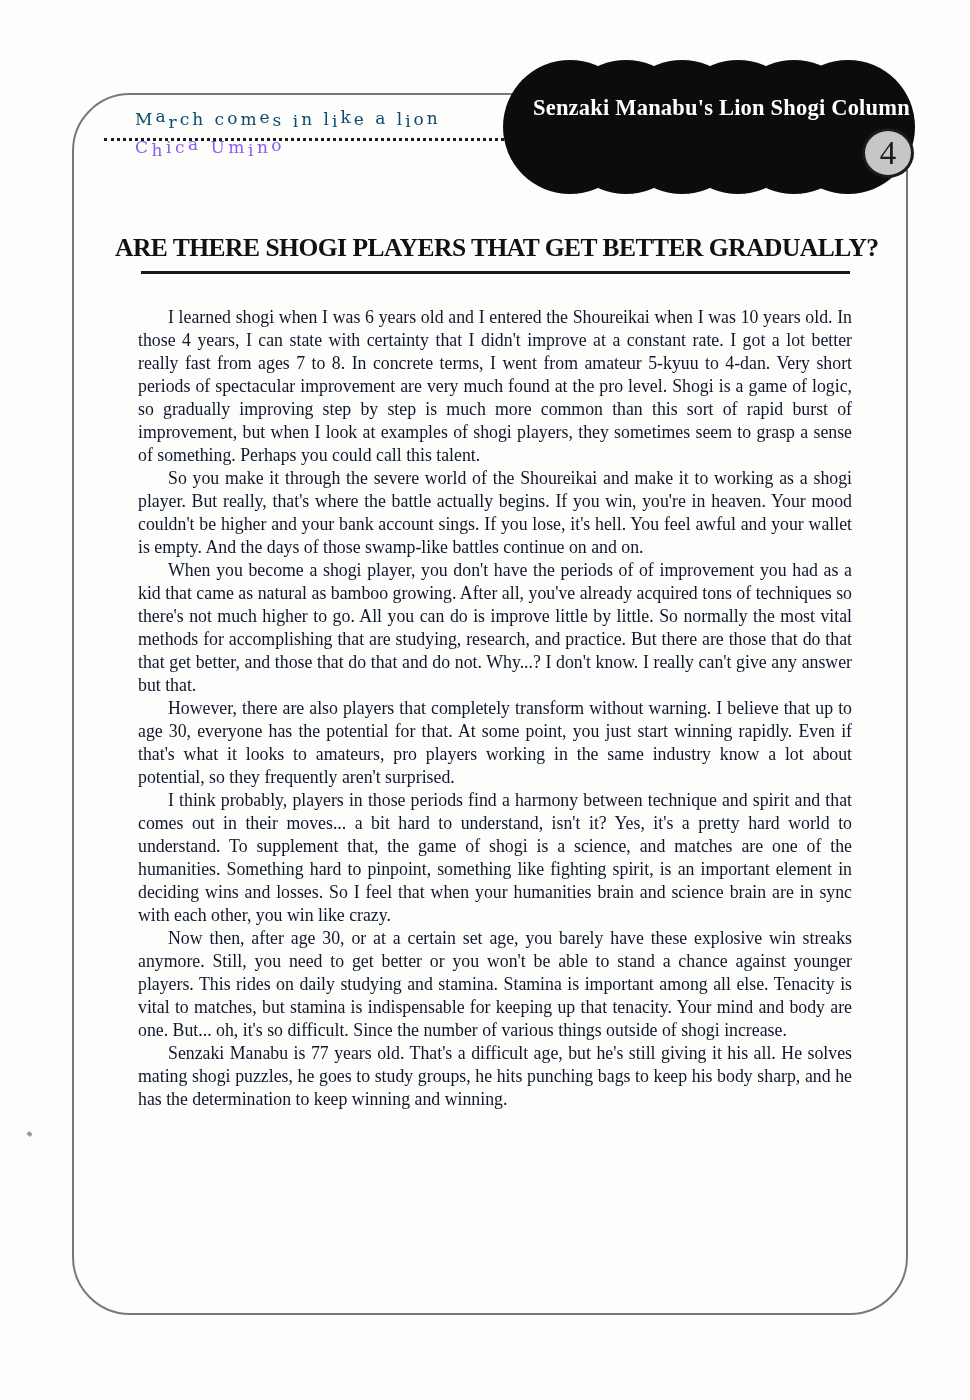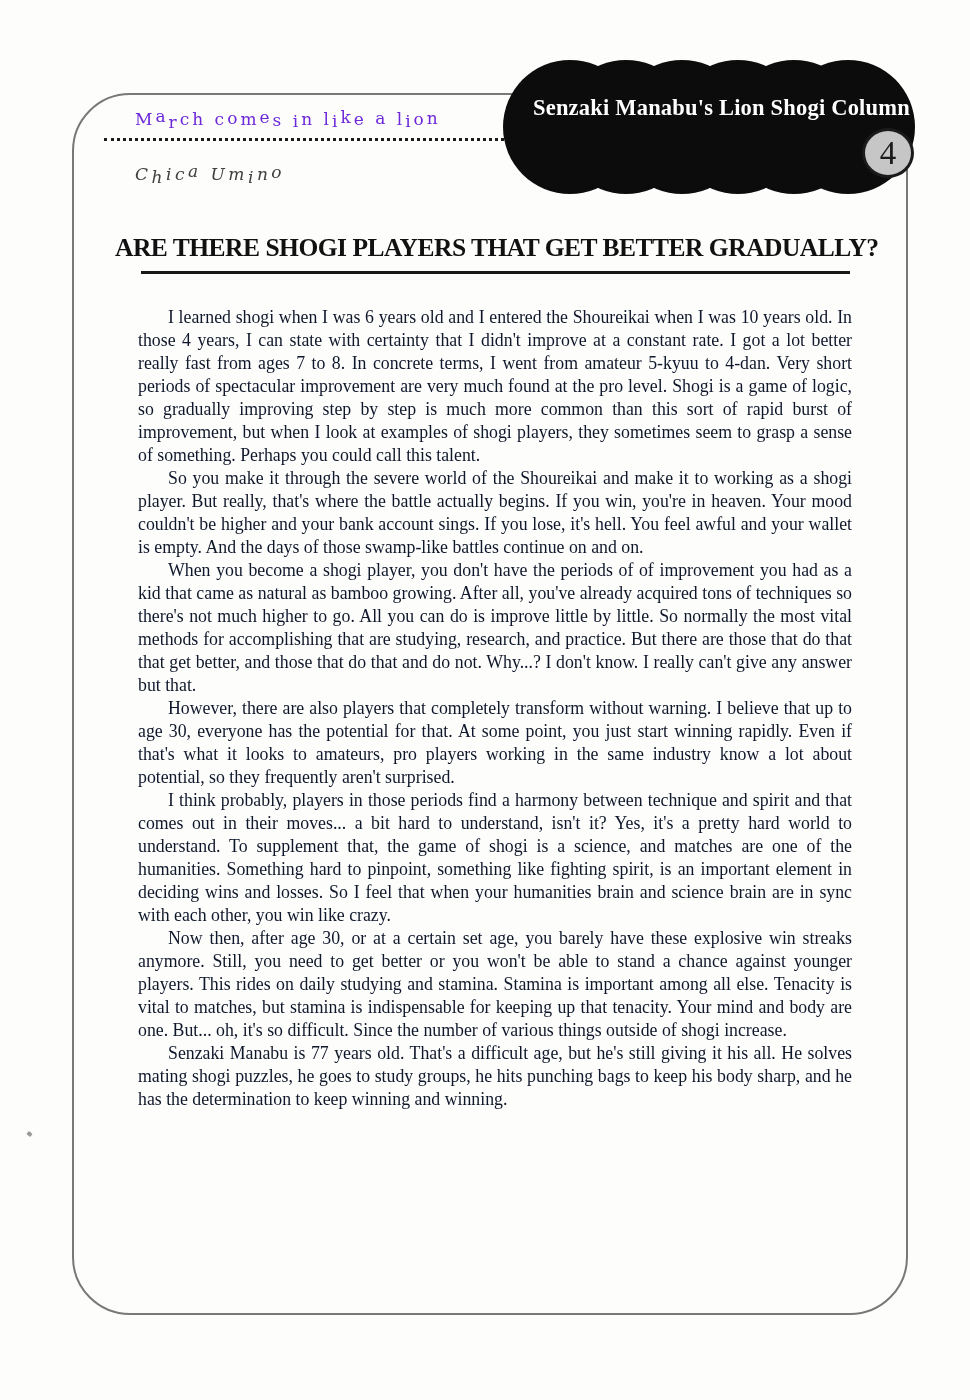--- a/index.html
+++ b/index.html
@@ -10,30 +10,30 @@
     color:#161616;
   }
   .page-border{
     position:absolute;left:72px;top:93px;width:832px;height:1218px;
     border:2px solid #787878;border-radius:58px;
     background:transparent;z-index:1;
   }
   .logo-title{
     position:absolute;left:135px;top:109px;
     font-family:"DejaVu Serif", serif;font-size:17px;letter-spacing:3px;
-    color:#6d28d9;white-space:nowrap;
+    color:#0c4a6e;white-space:nowrap;
   }
   .dotted-divider{
     position:absolute;left:104px;top:138px;width:418px;height:0;
     border-top:3px dotted #1c1c1c;z-index:2;
   }
   .logo-author{
-    position:absolute;left:135px;top:164px;
+    position:absolute;left:135px;top:137px;
     font-family:"DejaVu Serif", serif;font-size:17px;letter-spacing:3.5px;
-    color:#404040;white-space:nowrap;font-style:italic;
+    color:#8b5cf6;white-space:nowrap;
   }
   
   .cloud{position:absolute;left:503px;top:60px;width:412px;height:134px;z-index:3;text-align:center;}
   .cloud .bump{
     position:absolute;top:0;width:134px;height:134px;border-radius:50%;
     background:#0c0c0c;
   }
   .cloud-text{
     position:absolute;left:30px;top:36px;z-index:4;color:#ffffff;white-space:nowrap;
   }

